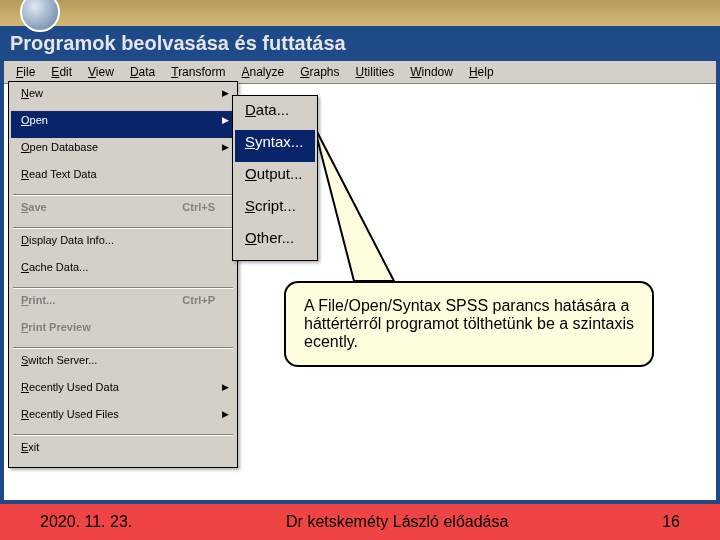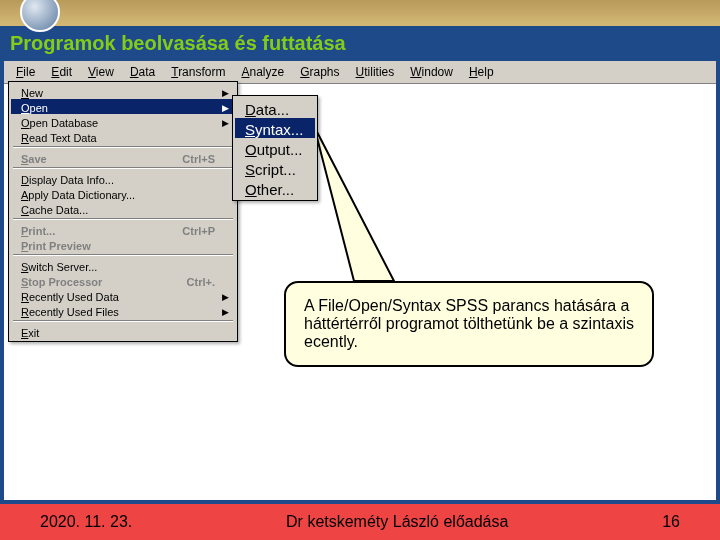--- a/index.html
+++ b/index.html
@@ -23,21 +23,21 @@
     left: 20px;
     top: -8px;
     width: 36px;
     height: 36px;
     background: radial-gradient(circle at 35% 35%, #e0e8f0, #5a7aa0);
     border-radius: 50%;
     border: 2px solid #fff;
   }
   .title-bar {
     background: #1e4a8a;
-    color: #84cc16;
+    color: #e5e5e5;
     font-weight: bold;
     font-size: 20px;
     padding: 6px 10px;
   }
   .content {
     position: relative;
     height: 440px;
     background: #fff;
     border-left: 4px solid #1e4a8a;
     border-right: 4px solid #1e4a8a;
@@ -64,21 +64,21 @@
     box-shadow: 2px 2px 3px rgba(0,0,0,0.3);
     font-family: Tahoma, sans-serif;
     font-size: 11px;
     padding: 2px;
     z-index: 5;
   }
   .menu-item {
     display: flex;
     justify-content: space-between;
     align-items: center;
-    padding: 3px 20px 0 10px;
+    padding: 3px 20px 12px 10px;
     position: relative;
   }
   .menu-item.highlighted {
     background: #0a246a;
     color: #fff;
   }
   .menu-item.disabled {
     color: #808080;
     font-weight: bold;
   }
@@ -188,40 +188,33 @@
       <div class="menu-sep"></div>
       <div class="menu-item disabled">
         <span><u>S</u>ave</span>
         <span class="shortcut">Ctrl+S</span>
       </div>
       <div class="menu-sep"></div>
       <div class="menu-item">
         <span><u>D</u>isplay Data Info...</span>
       </div>
       <div class="menu-item">
-        <span><u>A</u>pply Data Dictionary...</span>
-      </div>
-      <div class="menu-item">
         <span><u>C</u>ache Data...</span>
       </div>
       <div class="menu-sep"></div>
       <div class="menu-item disabled">
         <span><u>P</u>rint...</span>
         <span class="shortcut">Ctrl+P</span>
       </div>
       <div class="menu-item disabled">
         <span><u>P</u>rint Preview</span>
       </div>
       <div class="menu-sep"></div>
       <div class="menu-item">
         <span><u>S</u>witch Server...</span>
-      </div>
-      <div class="menu-item disabled">
-        <span><u>S</u>top Processor</span>
-        <span class="shortcut">Ctrl+.</span>
       </div>
       <div class="menu-item">
         <span><u>R</u>ecently Used Data</span>
         <span class="arrow">▶</span>
       </div>
       <div class="menu-item">
         <span><u>R</u>ecently Used Files</span>
         <span class="arrow">▶</span>
       </div>
       <div class="menu-sep"></div>

